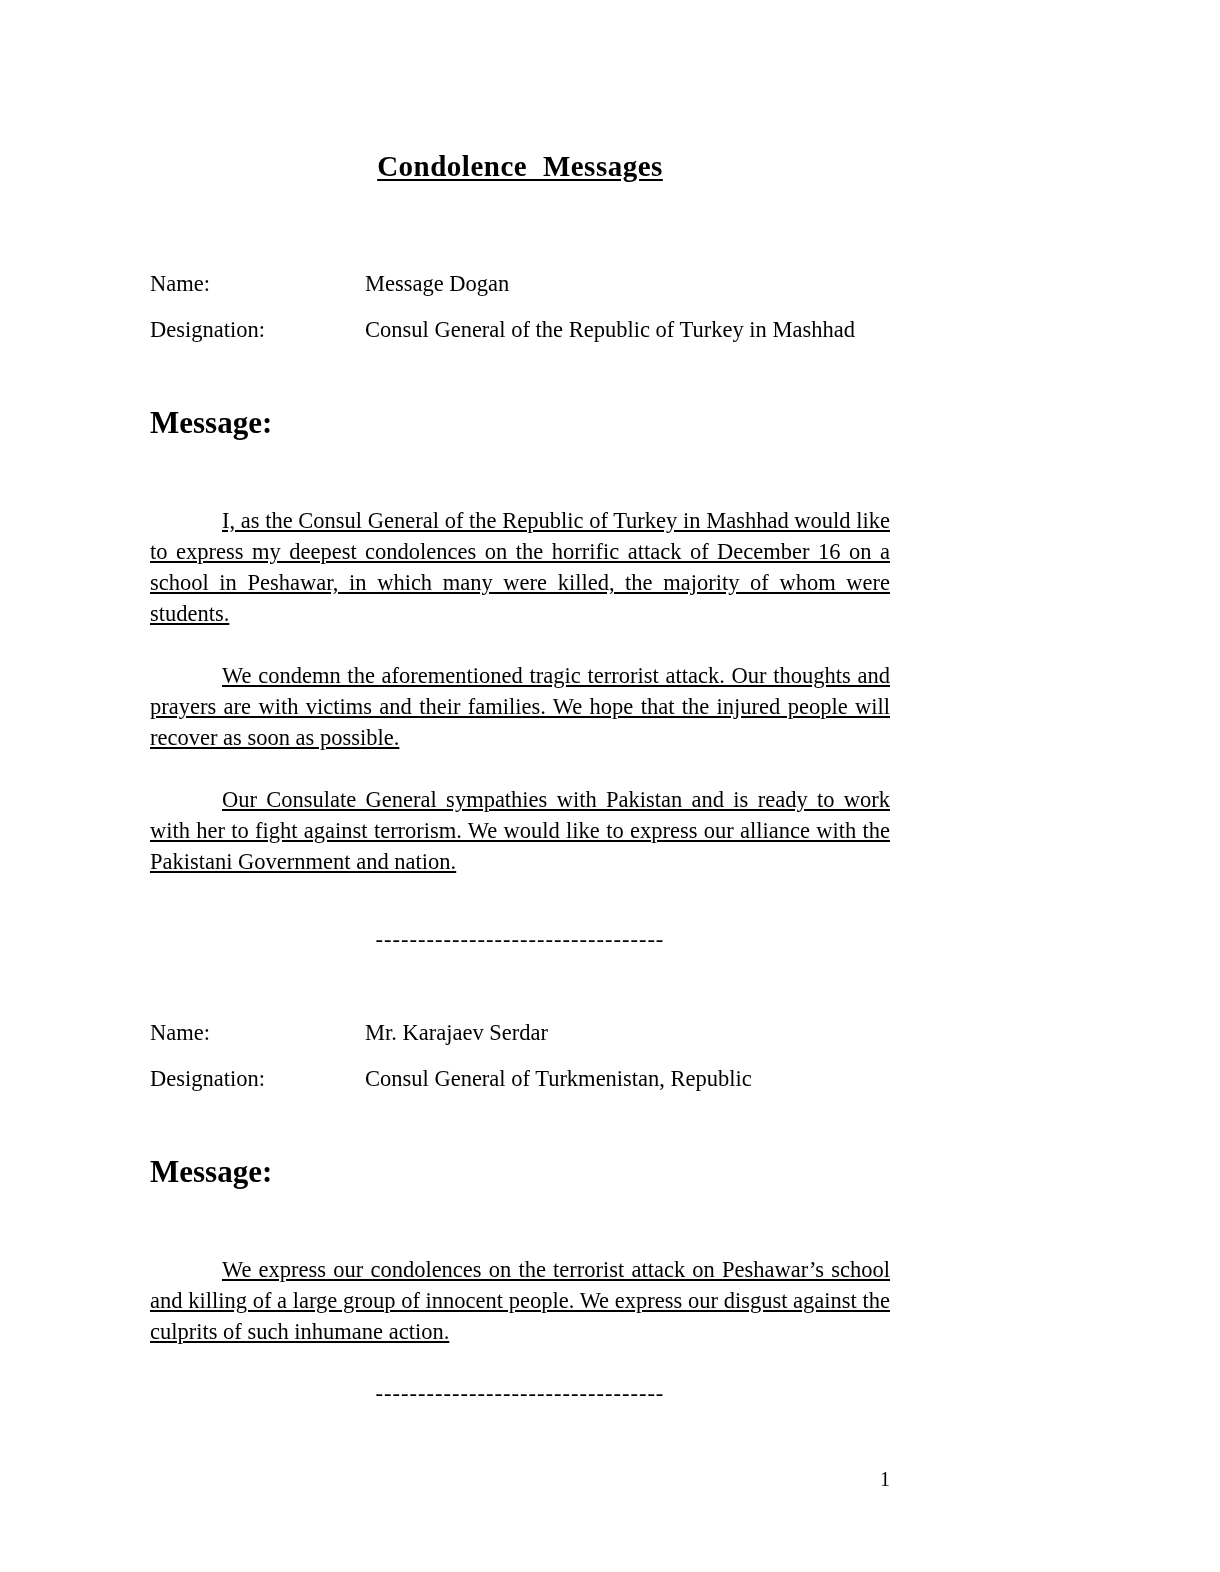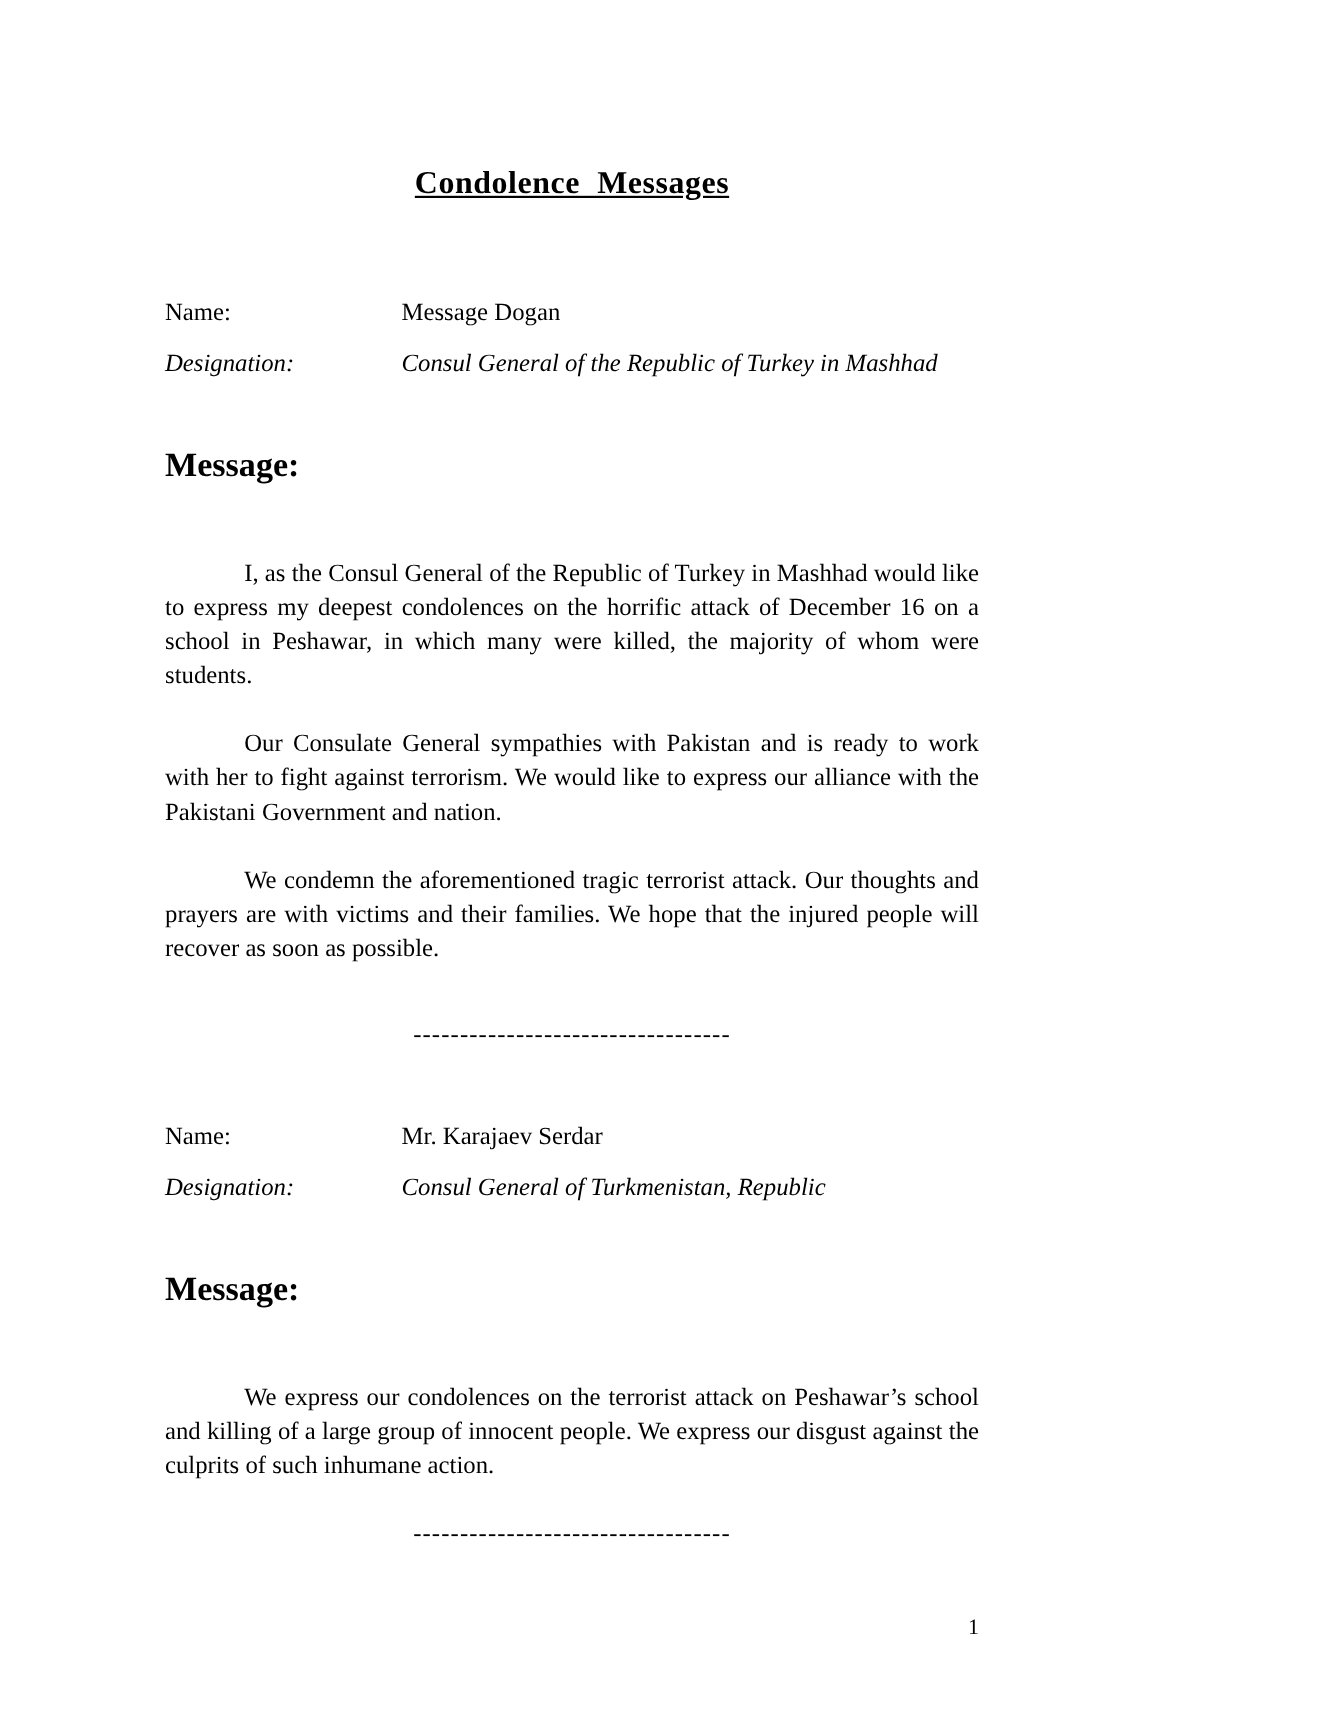--- a/index.html
+++ b/index.html
@@ -29,38 +29,39 @@
     word-spacing: 8px;
     line-height: 36px;
   }
   .meta {
     font-size: 22.5px;
     line-height: 31px;
   }
   .meta-first { margin-top: 84px; }
   .meta-later { margin-top: 62px; }
   .meta-row { display: flex; align-items: center; }
-  .meta-row + .meta-row { margin-top: 15px; font-style: italic; }
+  .meta-row + .meta-row { margin-top: 15px; }
   .meta-label {
     flex: 0 0 215px;
     width: 215px;
   }
   .meta-value { flex: 1 1 auto; }
   .message-label {
     margin-top: 62px;
     font-size: 31px;
     font-weight: bold;
     line-height: 32px;
   }
   .body-para {
     font-size: 22.5px;
     line-height: 31px;
     text-align: justify;
     text-indent: 72px;
     margin: 31px 0 0 0;
+    text-decoration: underline;
   }
   .first-para { margin-top: 66px; }
   .separator {
     margin-top: 47px;
     font-size: 22.5px;
     line-height: 31px;
     text-align: center;
     letter-spacing: 1px;
   }
   .separator-tight { margin-top: 31px; }
@@ -86,22 +87,22 @@
       </div>
       <div class="meta-row">
         <span class="meta-label">Designation:</span>
         <span class="meta-value">Consul General of the Republic of Turkey in Mashhad</span>
       </div>
     </div>
 
     <div class="message-label">Message:</div>
 
     <p class="body-para first-para">I, as the Consul General of the Republic of Turkey in Mashhad would like to express my deepest condolences on the horrific attack of December 16 on a school in Peshawar, in which many were killed, the majority of whom were students.</p>
+    <p class="body-para">We condemn the aforementioned tragic terrorist attack. Our thoughts and prayers are with victims and their families. We hope that the injured people will recover as soon as possible.</p>
     <p class="body-para">Our Consulate General sympathies with Pakistan and is ready to work with her to fight against terrorism. We would like to express our alliance with the Pakistani Government and nation.</p>
-    <p class="body-para">We condemn the aforementioned tragic terrorist attack. Our thoughts and prayers are with victims and their families. We hope that the injured people will recover as soon as possible.</p>
   </section>
 
   <div class="separator">----------------------------------</div>
 
   <section>
     <div class="meta meta-later">
       <div class="meta-row">
         <span class="meta-label">Name:</span>
         <span class="meta-value">Mr. Karajaev Serdar</span>
       </div>

